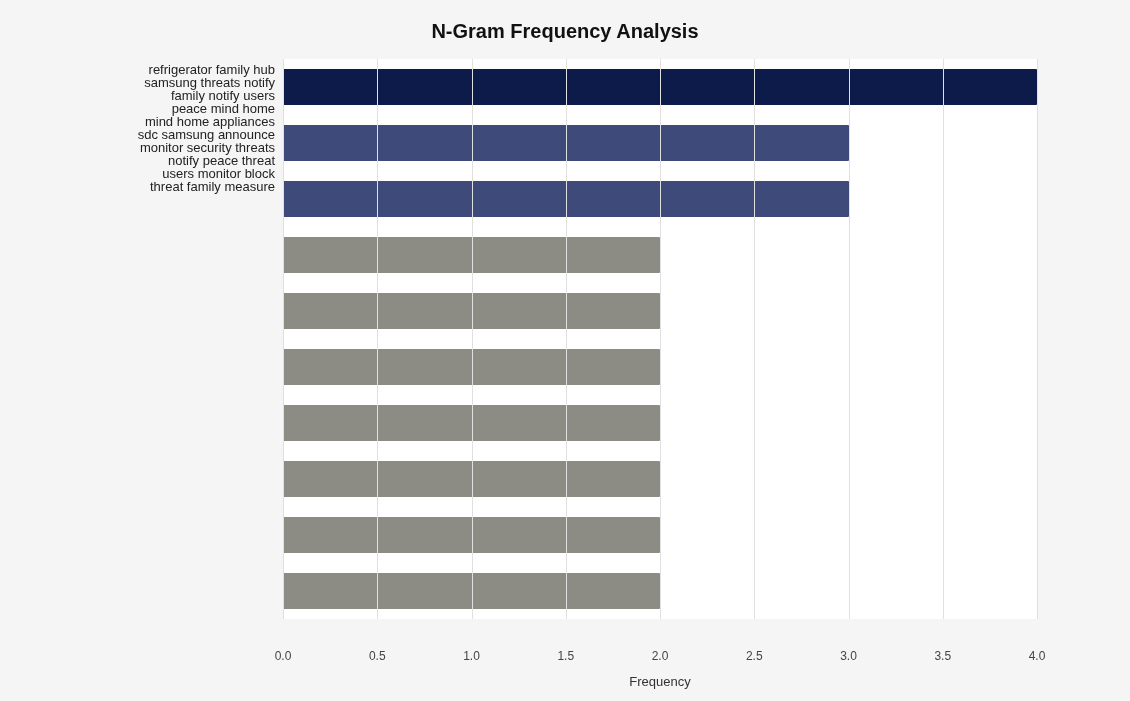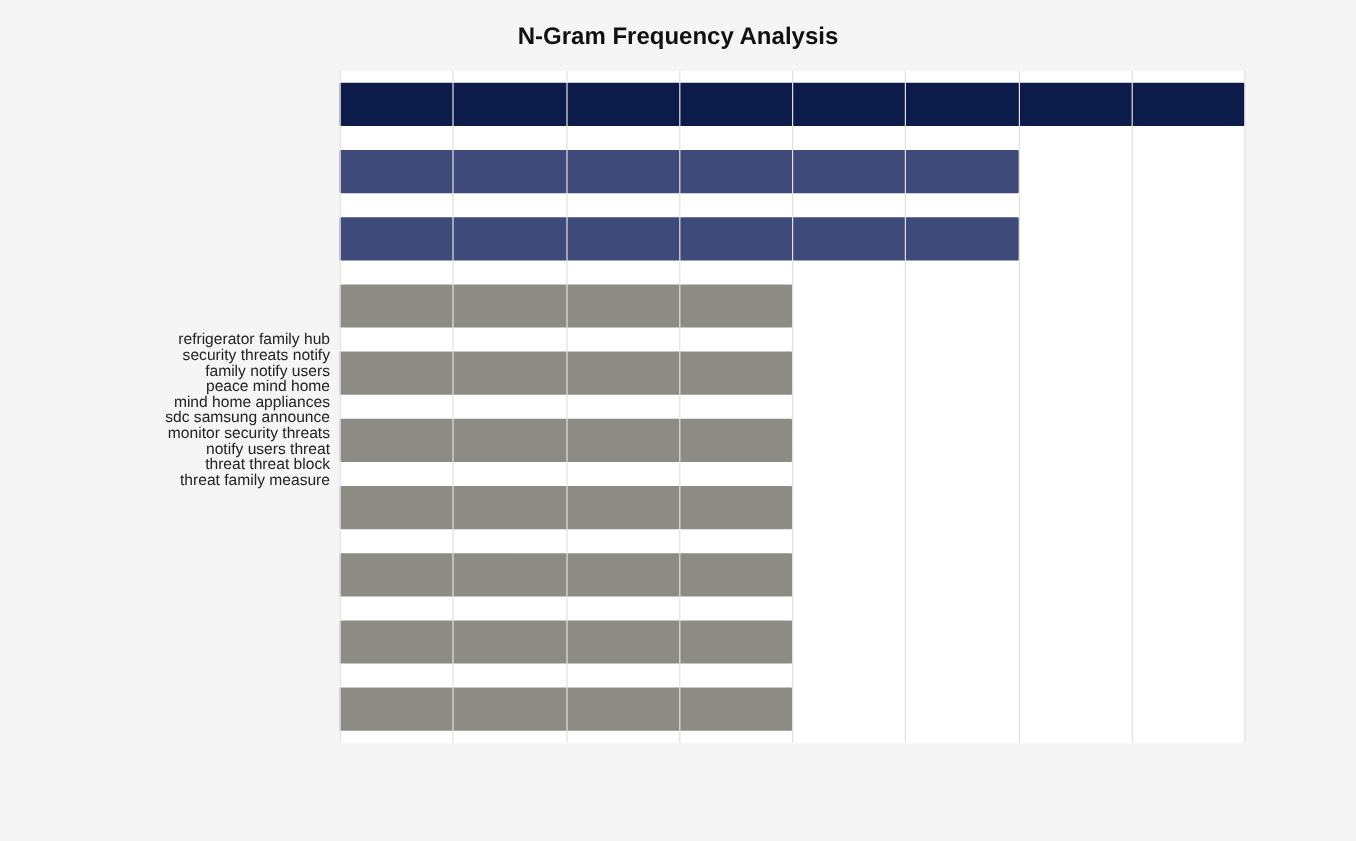--- a/index.html
+++ b/index.html
@@ -30,21 +30,21 @@
       display: flex;
       width: 100%;
       height: 590px;
       background: #f5f5f5;
     }
     .y-axis-labels {
       display: flex;
       flex-direction: column;
       width: 190px;
       flex-shrink: 0;
-      justify-content: center;
+      justify-content: flex-start;
       padding-top: 4px;
       padding-bottom: 30px;
     }
     .y-label {
       font-size: 13px;
       color: #222;
       text-align: right;
       padding-right: 8px;
       line-height: 1;
     }
@@ -130,28 +130,28 @@
   </style>
 </head>
 <body>
 
 <div class="chart-container">
   <div class="chart-title">N-Gram Frequency Analysis</div>
 
   <div class="chart-area">
     <div class="y-axis-labels" id="y-labels">
         <div class="y-label">refrigerator family hub</div>
-        <div class="y-label">security threats notify</div>
+        <div class="y-label">samsung threats notify</div>
         <div class="y-label">family notify users</div>
         <div class="y-label">peace mind home</div>
         <div class="y-label">mind home appliances</div>
         <div class="y-label">sdc samsung announce</div>
         <div class="y-label">monitor security threats</div>
-        <div class="y-label">notify users threat</div>
-        <div class="y-label">threat threat block</div>
+        <div class="y-label">notify peace threat</div>
+        <div class="y-label">users monitor block</div>
         <div class="y-label">threat family measure</div>
       </div>
 
     <div class="bars-area">
       <div class="bars-inner" id="bars-inner">
         <div class="grid-lines" id="grid-lines">
             <div class="grid-line" style="left: 0%;"></div>
             <div class="grid-line" style="left: 12.5%;"></div>
             <div class="grid-line" style="left: 25%;"></div>
             <div class="grid-line" style="left: 37.5%;"></div>
@@ -189,13 +189,27 @@
           <div class="bar-row">
             <div class="bar bar-gray" style="width: 50%;"></div>
           </div>
           <div class="bar-row">
             <div class="bar bar-gray" style="width: 50%;"></div>
           </div>
         </div>
     </div>
   </div>
 
+  <div class="bottom-labels" id="bottom-labels">
+      <div class="x-axis-label-row" style="position: absolute; top: 0px; left: 0px; right: 0px;">
+        <span class="x-tick-item" style="left: 0%;">0.0</span>
+        <span class="x-tick-item" style="left: 12.5%;">0.5</span>
+        <span class="x-tick-item" style="left: 25%;">1.0</span>
+        <span class="x-tick-item" style="left: 37.5%;">1.5</span>
+        <span class="x-tick-item" style="left: 50%;">2.0</span>
+        <span class="x-tick-item" style="left: 62.5%;">2.5</span>
+        <span class="x-tick-item" style="left: 75%;">3.0</span>
+        <span class="x-tick-item" style="left: 87.5%;">3.5</span>
+        <span class="x-tick-item" style="left: 100%;">4.0</span>
+      </div>
+    <div class="x-frequency-label">Frequency</div>
+  </div>
 </div>
 
 </body></html>

